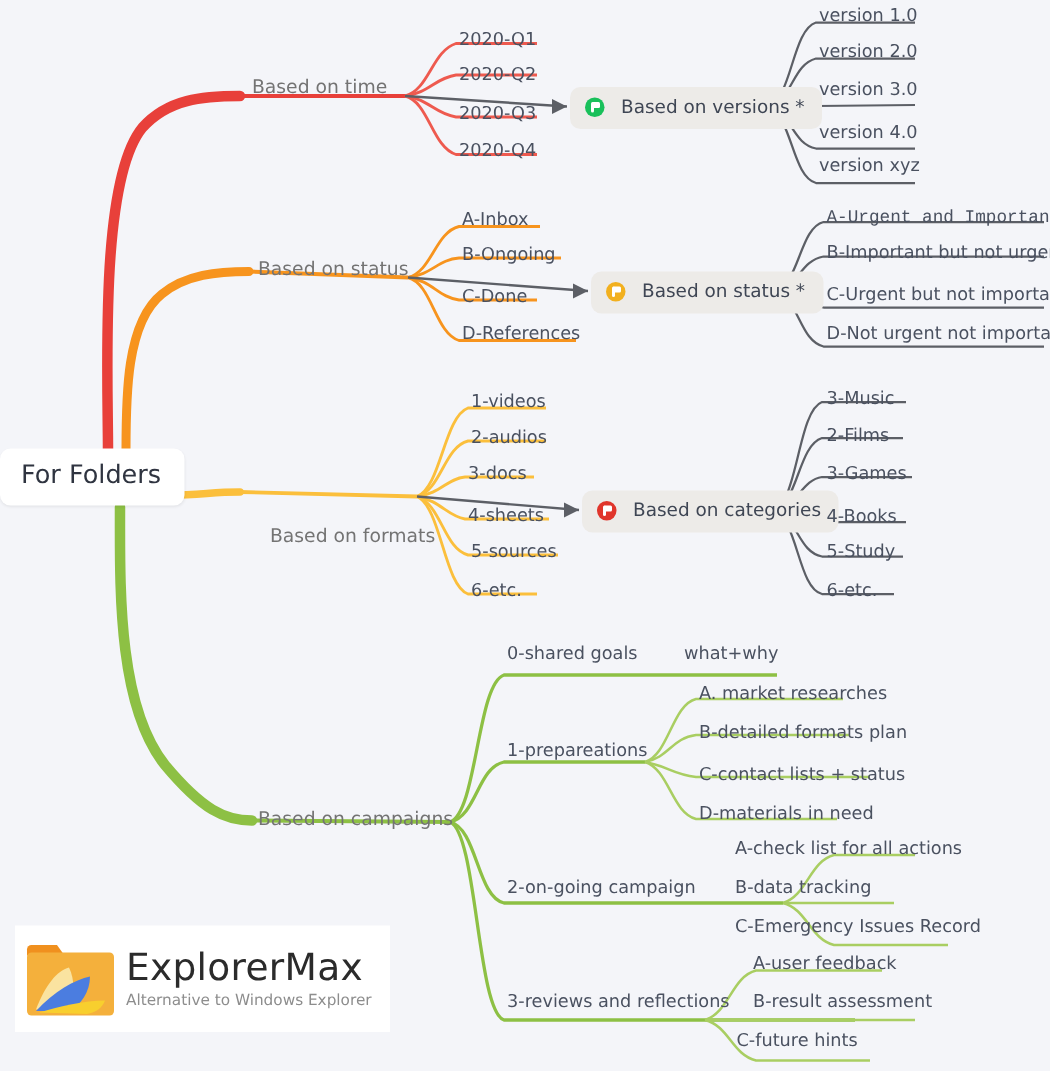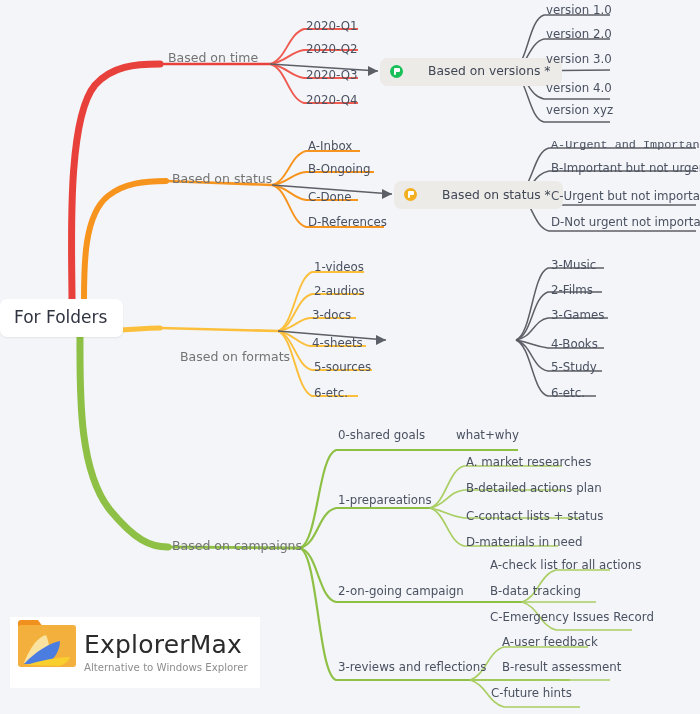--- a/index.html
+++ b/index.html
@@ -18,21 +18,21 @@
   .root{
     left:0px;top:299px;
     background:#ffffff;border-radius:7px;
     padding:10px 16px 11px 14px;
     font-size:17px;color:#2f3440;
     box-shadow:0 1px 2px rgba(0,0,0,.07);
   }
   .pill{
     background:#edebe8;border-radius:7px;
     padding:7px 12px 8px 10px;
-    display:flex;align-items:center;gap:25px;
+    display:flex;align-items:center;gap:11px;
     font-size:12.3px;color:#3f4654;
   }
   .dot{
     width:13px;height:13px;border-radius:50%;
     display:inline-block;position:relative;flex:0 0 auto;
   }
   .dot::after{
     content:"";position:absolute;left:3.5px;top:2.6px;
     width:2px;height:7px;background:#fff;border-radius:1px;
   }
@@ -41,21 +41,21 @@
     width:4.5px;height:4px;background:#fff;
     border-radius:0 1px 1px 0;
   }
   .dot.green{background:#19c05a;}
   .dot.amber{background:#f2b01e;}
   .dot.red{background:#e0352b;}
 
   .logo{
     position:absolute;left:10px;top:617px;
     width:250px;height:71px;background:#fff;
-    display:flex;gap:6px;padding-left:6px;
+    display:flex;align-items:center;gap:6px;padding-left:6px;
     box-sizing:border-box;
   }
   .logo-mark{width:62px;height:52px;flex:0 0 auto;}
   .logo-txt{display:flex;flex-direction:column;justify-content:center;}
   .logo-name{font-size:25px;color:#2b2b2b;letter-spacing:.2px;line-height:1.05;}
   .logo-sub{font-size:10.2px;color:#8d8d8d;margin-top:3px;}
 </style>
 </head>
 <body>
 
@@ -159,56 +159,60 @@
   <div class="node leaf" style="left:546px;top:105px;"><span>version xyz</span></div>
 
   <div class="node" style="left:172px;top:173px;">
     <span>Based on status</span>
   </div>
   <div class="node leaf" style="left:308px;top:141px;"><span>A-Inbox</span></div>
   <div class="node leaf" style="left:308px;top:164px;"><span>B-Ongoing</span></div>
   <div class="node leaf" style="left:308px;top:192px;"><span>C-Done</span></div>
   <div class="node leaf" style="left:308px;top:217px;"><span>D-References</span></div>
 
-  <div class="node pill" style="left:394px;top:181px;align-items:flex-end;">
+  <div class="node pill" style="left:394px;top:181px;">
     <span class="dot amber"></span>
     <span>Based on status *</span>
   </div>
   <div class="node leaf" style="left:551px;top:140px;font-family:Liberation Mono, monospace;"><span>A-Urgent and Important</span></div>
   <div class="node leaf" style="left:551px;top:163px;"><span>B-Important but not urgent</span></div>
   <div class="node leaf" style="left:551px;top:191px;"><span>C-Urgent but not important</span></div>
   <div class="node leaf" style="left:551px;top:217px;"><span>D-Not urgent not important</span></div>
 
   <div class="node" style="left:180px;top:319px;margin-top:32px;">
     <span>Based on formats</span>
   </div>
   <div class="node leaf" style="left:314px;top:262px;"><span>1-videos</span></div>
   <div class="node leaf" style="left:314px;top:286px;"><span>2-audios</span></div>
   <div class="node leaf" style="left:312px;top:310px;"><span>3-docs</span></div>
   <div class="node leaf" style="left:312px;top:338px;"><span>4-sheets</span></div>
   <div class="node leaf" style="left:314px;top:362px;"><span>5-sources</span></div>
   <div class="node leaf" style="left:314px;top:388px;"><span>6-etc.</span></div>
 
+  <div class="node pill" style="left:388px;top:327px;">
+    <span class="dot red"></span>
+    <span>Based on categories</span>
+  </div>
   <div class="node leaf" style="left:551px;top:260px;"><span>3-Music</span></div>
   <div class="node leaf" style="left:551px;top:285px;"><span>2-Films</span></div>
   <div class="node leaf" style="left:551px;top:310px;"><span>3-Games</span></div>
   <div class="node leaf" style="left:551px;top:339px;"><span>4-Books</span></div>
   <div class="node leaf" style="left:551px;top:362px;"><span>5-Study</span></div>
   <div class="node leaf" style="left:551px;top:388px;"><span>6-etc.</span></div>
 
   <div class="node" style="left:172px;top:540px;">
     <span>Based on campaigns</span>
   </div>
 
   <div class="node leaf" style="left:338px;top:430px;"><span>0-shared goals</span></div>
   <div class="node leaf" style="left:456px;top:430px;"><span>what+why</span></div>
 
   <div class="node leaf" style="left:338px;top:495px;"><span>1-prepareations</span></div>
   <div class="node leaf" style="left:466px;top:457px;"><span>A. market researches</span></div>
-  <div class="node leaf" style="left:466px;top:483px;"><span>B-detailed actions plan</span></div>
+  <div class="node leaf" style="left:466px;top:483px;"><span>B-detailed formats plan</span></div>
   <div class="node leaf" style="left:466px;top:511px;"><span>C-contact lists + status</span></div>
   <div class="node leaf" style="left:466px;top:537px;"><span>D-materials in need</span></div>
 
   <div class="node leaf" style="left:338px;top:586px;"><span>2-on-going campaign</span></div>
   <div class="node leaf" style="left:490px;top:560px;"><span>A-check list for all actions</span></div>
   <div class="node leaf" style="left:490px;top:586px;"><span>B-data tracking</span></div>
   <div class="node leaf" style="left:490px;top:612px;"><span>C-Emergency Issues Record</span></div>
 
   <div class="node leaf" style="left:338px;top:662px;"><span>3-reviews and reflections</span></div>
   <div class="node leaf" style="left:502px;top:637px;"><span>A-user feedback</span></div>

